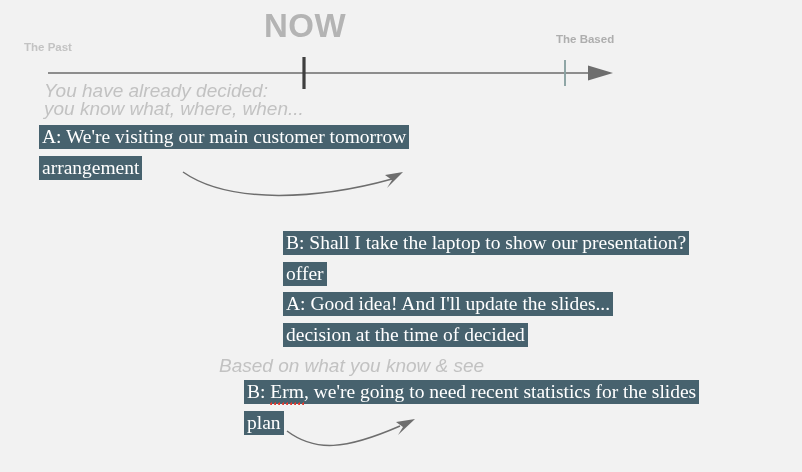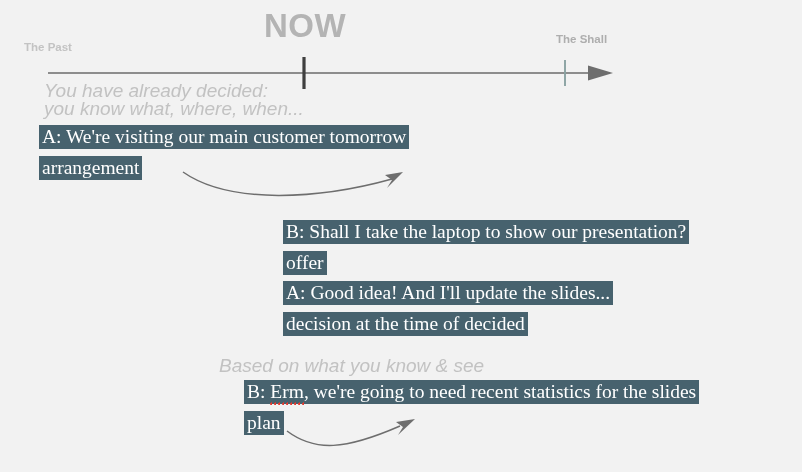--- a/index.html
+++ b/index.html
@@ -77,21 +77,21 @@
   }
   .hl-group span.hl {
     background: #47626e;
     box-decoration-break: clone;
     -webkit-box-decoration-break: clone;
     padding: 1px 3px 2px 3px;
   }
   .hl-line { display: block; white-space: nowrap; }
 
   #blk-past   { left: 39px;  top: 122px; }
-  #blk-future { left: 283px; top: 217px; }
+  #blk-future { left: 283px; top: 228px; }
   #blk-now    { left: 216px; top: 377px; margin-left: 28px; }
 
   .misspelled {
     background-image: radial-gradient(circle at 1.2px 2.6px, #e03a2f 1.1px, rgba(0,0,0,0) 1.3px);
     background-size: 4px 4px;
     background-repeat: repeat-x;
     background-position: 0 bottom;
     padding-bottom: 3px;
   }
 
@@ -99,21 +99,21 @@
 </style>
 </head>
 <body>
 
 <div id="stage">
 
   <div class="abs" id="now-title">NOW</div>
 
   <div class="abs" id="label-past">The Past</div>
 
-  <div class="abs" id="label-future">The Shall</div>
+  <div class="abs" id="label-future">The Based</div>
 
   <svg class="abs" id="timeline-svg" width="802" height="120">
 
     <line x1="48" y1="73" x2="590" y2="73" stroke="#6b6b6b" stroke-width="1.6"></line>
 
     <polygon points="588,65.5 613,73 588,80.5" fill="#6e6e6e"></polygon>
 
     <line x1="304" y1="57" x2="304" y2="89" stroke="#3f3f3f" stroke-width="3.2"></line>
 
     <line x1="565" y1="60" x2="565" y2="86" stroke="#8aa2a2" stroke-width="1.9"></line>

